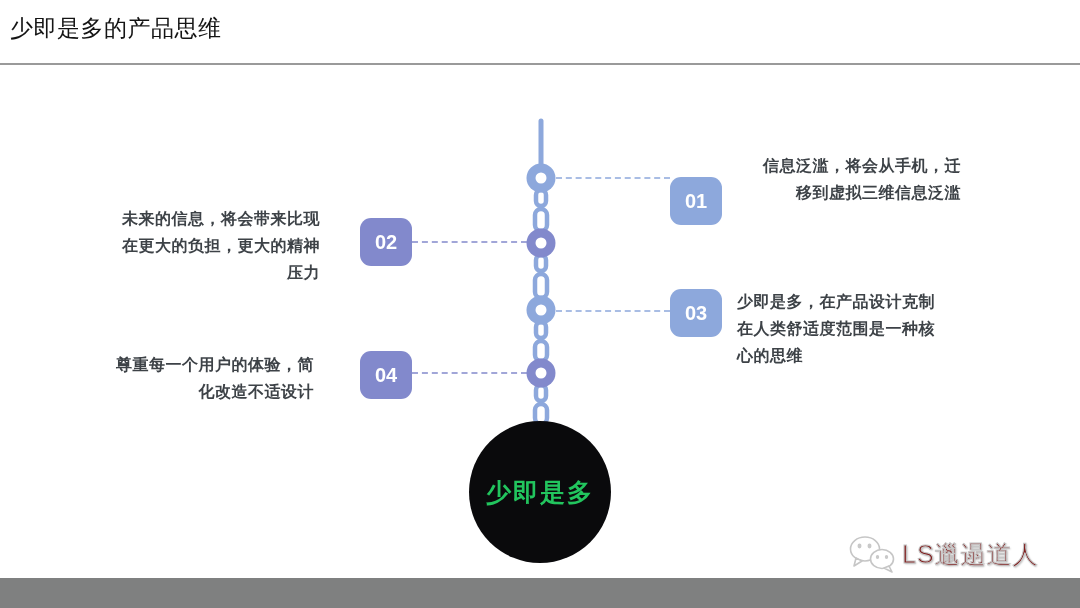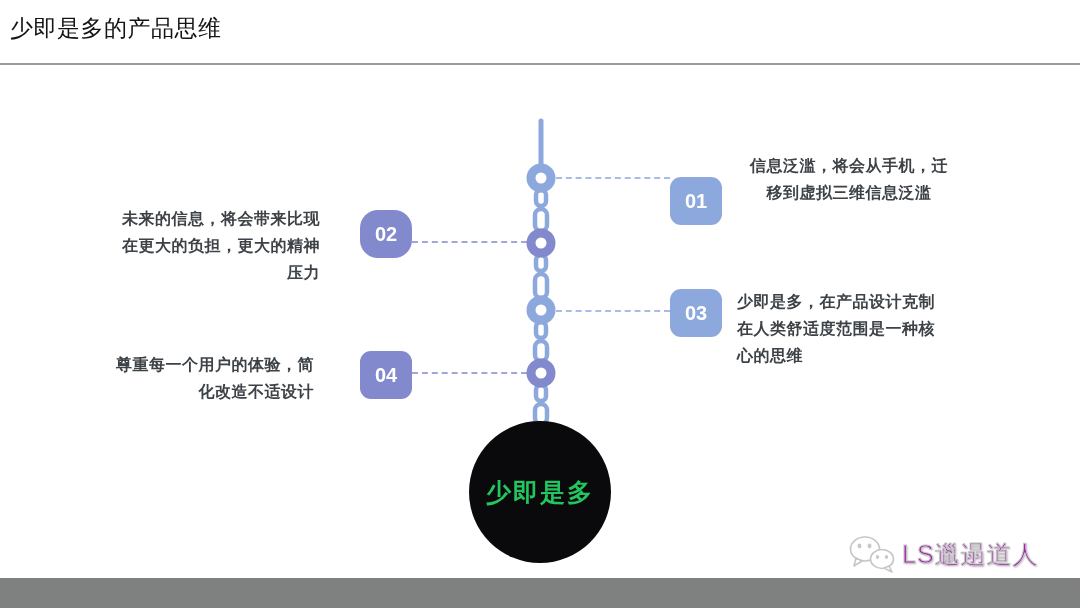--- a/index.html
+++ b/index.html
@@ -37,53 +37,53 @@
   }
 
   
   .step-badge {
     position: absolute; width: 52px; height: 48px; border-radius: 11px;
     background: var(--accent, #8da8dc);
     display: flex; align-items: center; justify-content: center;
     color: #ffffff; font-size: 20px; font-weight: 700;
   }
   .badge-01 { left: 670px; top: 157px; margin-top: 20px; }
-  .badge-02 { left: 360px; top: 210px; border-radius: 18px; }
+  .badge-02 { left: 360px; top: 218px; }
   .badge-03 { left: 670px; top: 289px; }
   .badge-04 { left: 360px; top: 351px; }
 
   
   .connector {
     position: absolute; height: 0;
     border-top: 2px dashed var(--accent, #8da8dc); opacity: 0.75;
   }
   .conn-01 { left: 556px; top: 177px; width: 114px; }
   .conn-02 { left: 412px; top: 241px; width: 115px; }
   .conn-03 { left: 556px; top: 310px; width: 114px; }
   .conn-04 { left: 412px; top: 372px; width: 115px; }
 
   
   .step-text {
     position: absolute; font-size: 16px; font-weight: 700;
     color: var(--text, #3d4247); line-height: 27px;
     white-space: pre-line; letter-spacing: 0.5px;
   }
-  .text-01 { left: 737px; top: 152px; width: 224px; text-align: center; }
+  .text-01 { left: 737px; top: 152px; width: 224px; text-align: right; }
   .text-02 { left: 70px;  top: 205px; width: 250px; text-align: right; }
   .text-03 { left: 737px; top: 288px; width: 224px; text-align: left; }
   .text-04 { left: 64px;  top: 351px; width: 250px; text-align: right; }
 
   
   .watermark {
     position: absolute; left: 848px; top: 534px; height: 40px;
     display: flex; align-items: center; gap: 6px;
   }
   .wechat-icon { width: 48px; height: 38px; }
   .watermark-label {
-    font-size: 25px; font-weight: 400; color: #a21caf;
+    font-size: 25px; font-weight: 400; color: #7f1d1d;
     -webkit-text-stroke: 1px #c6c6c6;
     text-shadow: 1px 1px 2px #b5b5b5;
     letter-spacing: 1px;
   }
 
   
   .bottom-bar {
     position: absolute; left: 0; top: 578px; width: 1080px; height: 30px;
     background: var(--bar, #7f8080);
   }

